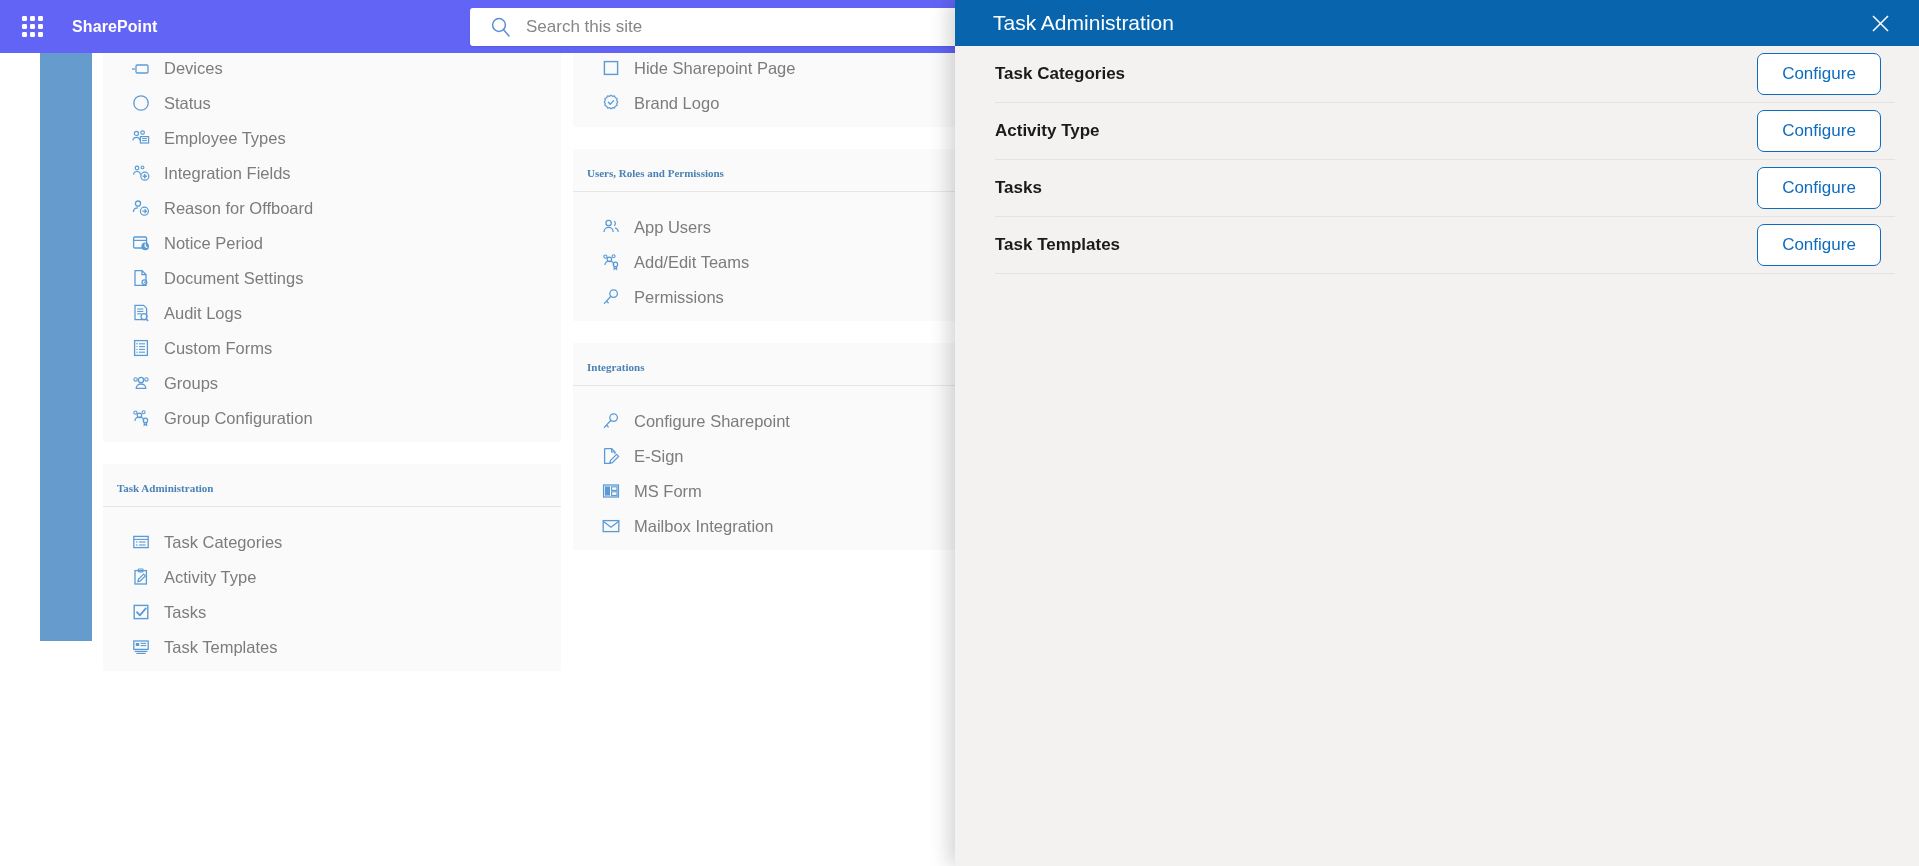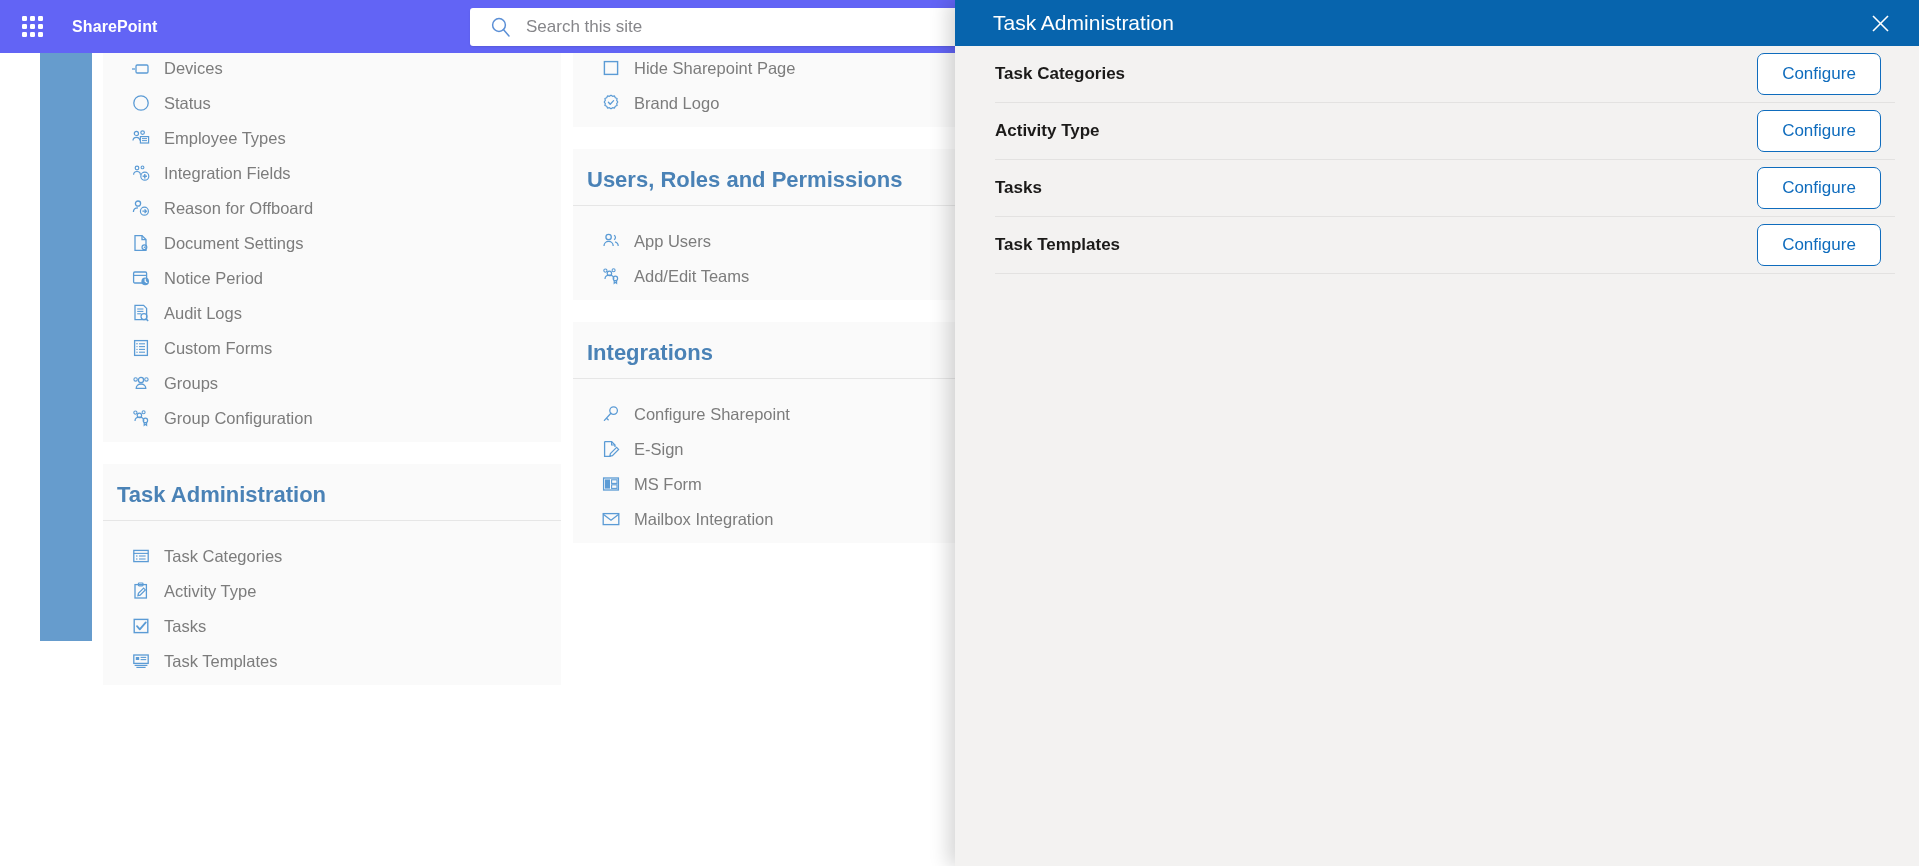--- a/index.html
+++ b/index.html
@@ -114,24 +114,25 @@
   .nav-col.col-2 { left: 573px; }
 
   .nav-card {
     background: #fafafa;
     margin-bottom: 22px;
   }
   .nav-card.cut-top { margin-top: -10px; }
 
   .section-title {
     color: #4a82b6;
-    font-size: 22px;
+    font-size: 11px;
     font-weight: bold;
     padding: 18px 14px 12px 14px;
     border-bottom: 1px solid #e6e6e6;
+    font-family: Liberation Serif, serif;
   }
   .nav-item {
     display: flex;
     align-items: flex-end;
     height: 35px;
     padding: 0 14px 0 28px;
     cursor: pointer;
     white-space: nowrap;
   }
   .nav-item .ico {
@@ -304,38 +305,38 @@
             <path d="M2.4 14c0-2.5 2-4.1 4.6-4.1" fill="none" stroke="#5b9bd5" stroke-width="1.3"></path>
             <circle cx="13.4" cy="13.2" r="4" fill="none" stroke="#5b9bd5" stroke-width="1.2"></circle>
             <path d="M11.4 13.2h4M13.6 11.4l1.8 1.8-1.8 1.8" fill="none" stroke="#5b9bd5" stroke-width="1.2"></path>
           </svg>
         </span>
         <span class="lbl">Reason for Offboard</span>
       </div>
       <div class="nav-item">
         <span class="ico">
           <svg width="20" height="20" viewBox="0 0 20 20">
+            <rect x="2.6" y="4" width="13" height="11" rx="1.2" fill="none" stroke="#5b9bd5" stroke-width="1.3"></rect>
+            <line x1="2.6" y1="7.4" x2="15.6" y2="7.4" stroke="#5b9bd5" stroke-width="1.2"></line>
+            <circle cx="14.2" cy="13.4" r="3.8" fill="#5b9bd5"></circle>
+            <path d="M14.2 11.2v2.2l1.6 1" fill="none" stroke="#ffffff" stroke-width="1.2" stroke-linecap="round"></path>
+          </svg>
+        </span>
+        <span class="lbl">Notice Period</span>
+      </div>
+      <div class="nav-item">
+        <span class="ico">
+          <svg width="20" height="20" viewBox="0 0 20 20">
             <path d="M4 2.6h7l4 4v10.8H4z" fill="none" stroke="#5b9bd5" stroke-width="1.3"></path>
             <path d="M11 2.6v4h4" fill="none" stroke="#5b9bd5" stroke-width="1.3"></path>
             <circle cx="13.4" cy="14.2" r="2.4" fill="none" stroke="#5b9bd5" stroke-width="1.2"></circle>
             <circle cx="13.4" cy="14.2" r="0.8" fill="#5b9bd5"></circle>
           </svg>
         </span>
         <span class="lbl">Document Settings</span>
-      </div>
-      <div class="nav-item">
-        <span class="ico">
-          <svg width="20" height="20" viewBox="0 0 20 20">
-            <rect x="2.6" y="4" width="13" height="11" rx="1.2" fill="none" stroke="#5b9bd5" stroke-width="1.3"></rect>
-            <line x1="2.6" y1="7.4" x2="15.6" y2="7.4" stroke="#5b9bd5" stroke-width="1.2"></line>
-            <circle cx="14.2" cy="13.4" r="3.8" fill="#5b9bd5"></circle>
-            <path d="M14.2 11.2v2.2l1.6 1" fill="none" stroke="#ffffff" stroke-width="1.2" stroke-linecap="round"></path>
-          </svg>
-        </span>
-        <span class="lbl">Notice Period</span>
       </div>
       <div class="nav-item">
         <span class="ico">
           <svg width="20" height="20" viewBox="0 0 20 20">
             <path d="M4 2.4h8.6l3 3v11.2H4z" fill="none" stroke="#5b9bd5" stroke-width="1.3"></path>
             <line x1="6.2" y1="6" x2="12.4" y2="6" stroke="#5b9bd5" stroke-width="1.1"></line>
             <line x1="6.2" y1="8.4" x2="12.4" y2="8.4" stroke="#5b9bd5" stroke-width="1.1"></line>
             <line x1="6.2" y1="10.8" x2="10.4" y2="10.8" stroke="#5b9bd5" stroke-width="1.1"></line>
             <circle cx="13" cy="13.6" r="3" fill="none" stroke="#5b9bd5" stroke-width="1.2"></circle>
             <line x1="15" y1="15.8" x2="17.2" y2="18" stroke="#5b9bd5" stroke-width="1.4"></line>
@@ -480,20 +481,29 @@
             <circle cx="4.4" cy="4.6" r="1.6" fill="none" stroke="#5b9bd5" stroke-width="1.1"></circle>
             <circle cx="12.6" cy="4.2" r="1.5" fill="none" stroke="#5b9bd5" stroke-width="1.1"></circle>
             <circle cx="8.4" cy="7.4" r="2.2" fill="none" stroke="#5b9bd5" stroke-width="1.2"></circle>
             <path d="M4 13c0-2.4 2-3.9 4.4-3.9s4.4 1.5 4.4 3.9" fill="none" stroke="#5b9bd5" stroke-width="1.2"></path>
             <circle cx="14.4" cy="12.4" r="2.2" fill="none" stroke="#5b9bd5" stroke-width="1.2"></circle>
             <path d="M13.2 14.2v3l1.2-.9 1.2.9v-3" fill="none" stroke="#5b9bd5" stroke-width="1.2"></path>
           </svg>
         </span>
         <span class="lbl">Add/Edit Teams</span>
       </div>
+      <div class="nav-item">
+        <span class="ico">
+          <svg width="20" height="20" viewBox="0 0 20 20">
+            <circle cx="12.6" cy="6.6" r="3.8" fill="none" stroke="#5b9bd5" stroke-width="1.3"></circle>
+            <path d="M9.9 9.3L3.4 16.4M5.6 14.2l1.6 1.6" fill="none" stroke="#5b9bd5" stroke-width="1.3" stroke-linecap="round"></path>
+          </svg>
+        </span>
+        <span class="lbl">Permissions</span>
+      </div>
       <div class="pad-bottom"></div>
     </div>
 
     <div class="nav-card">
       <div class="section-title">Integrations</div>
       <div class="pad-top"></div>
       <div class="nav-item">
         <span class="ico">
           <svg width="20" height="20" viewBox="0 0 20 20">
             <circle cx="12.6" cy="6.6" r="3.8" fill="none" stroke="#5b9bd5" stroke-width="1.3"></circle>

